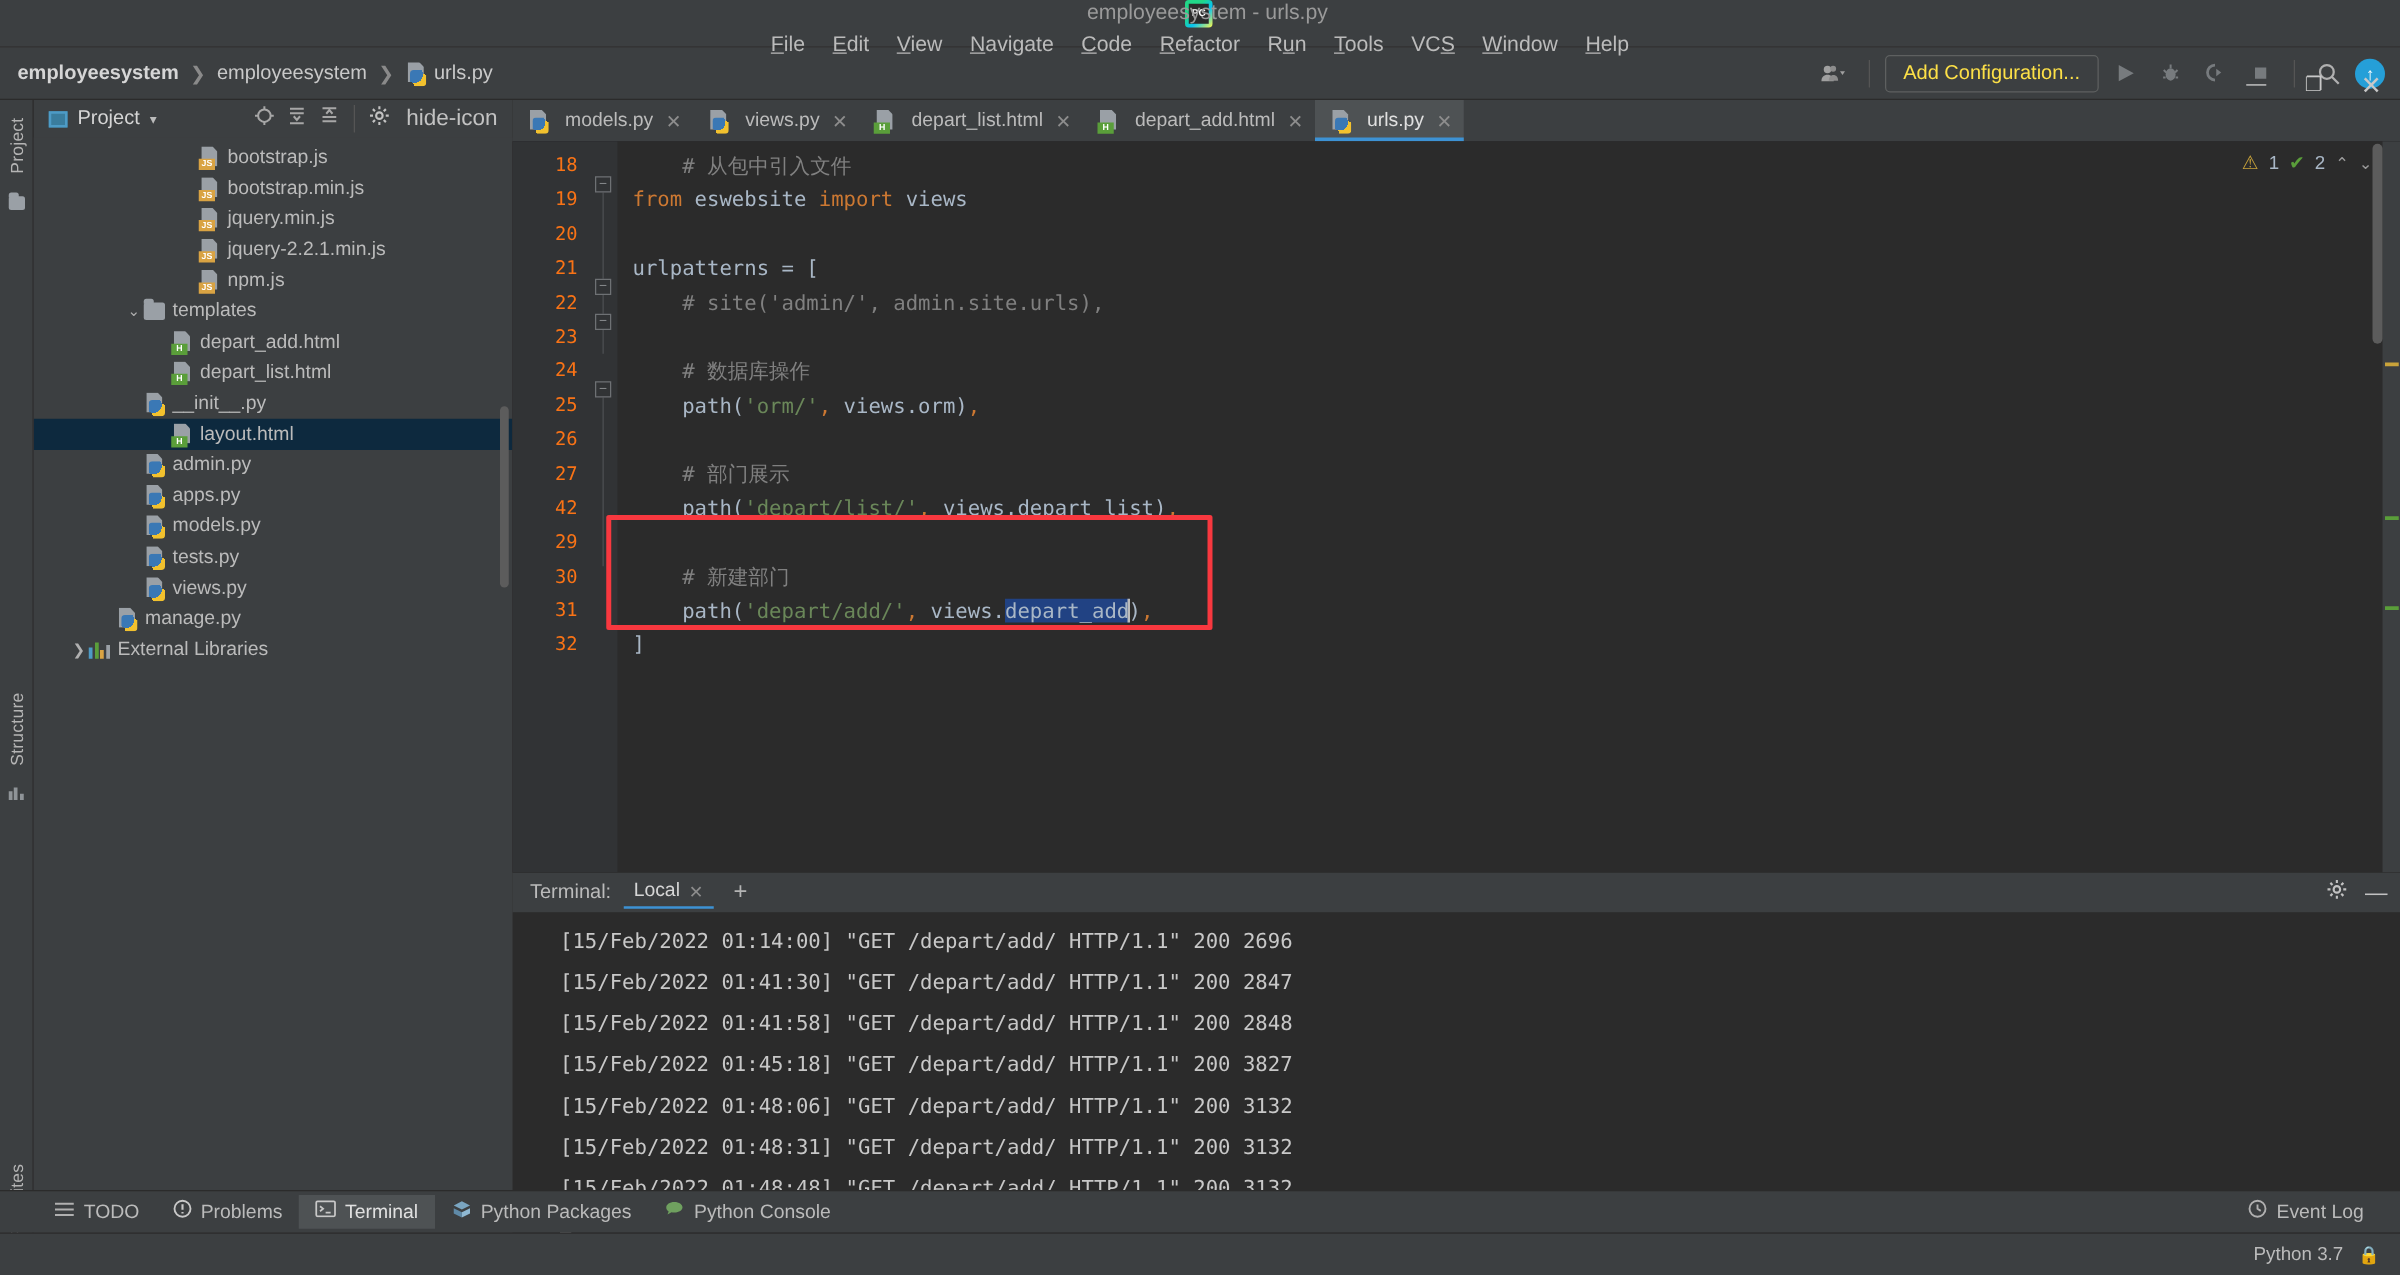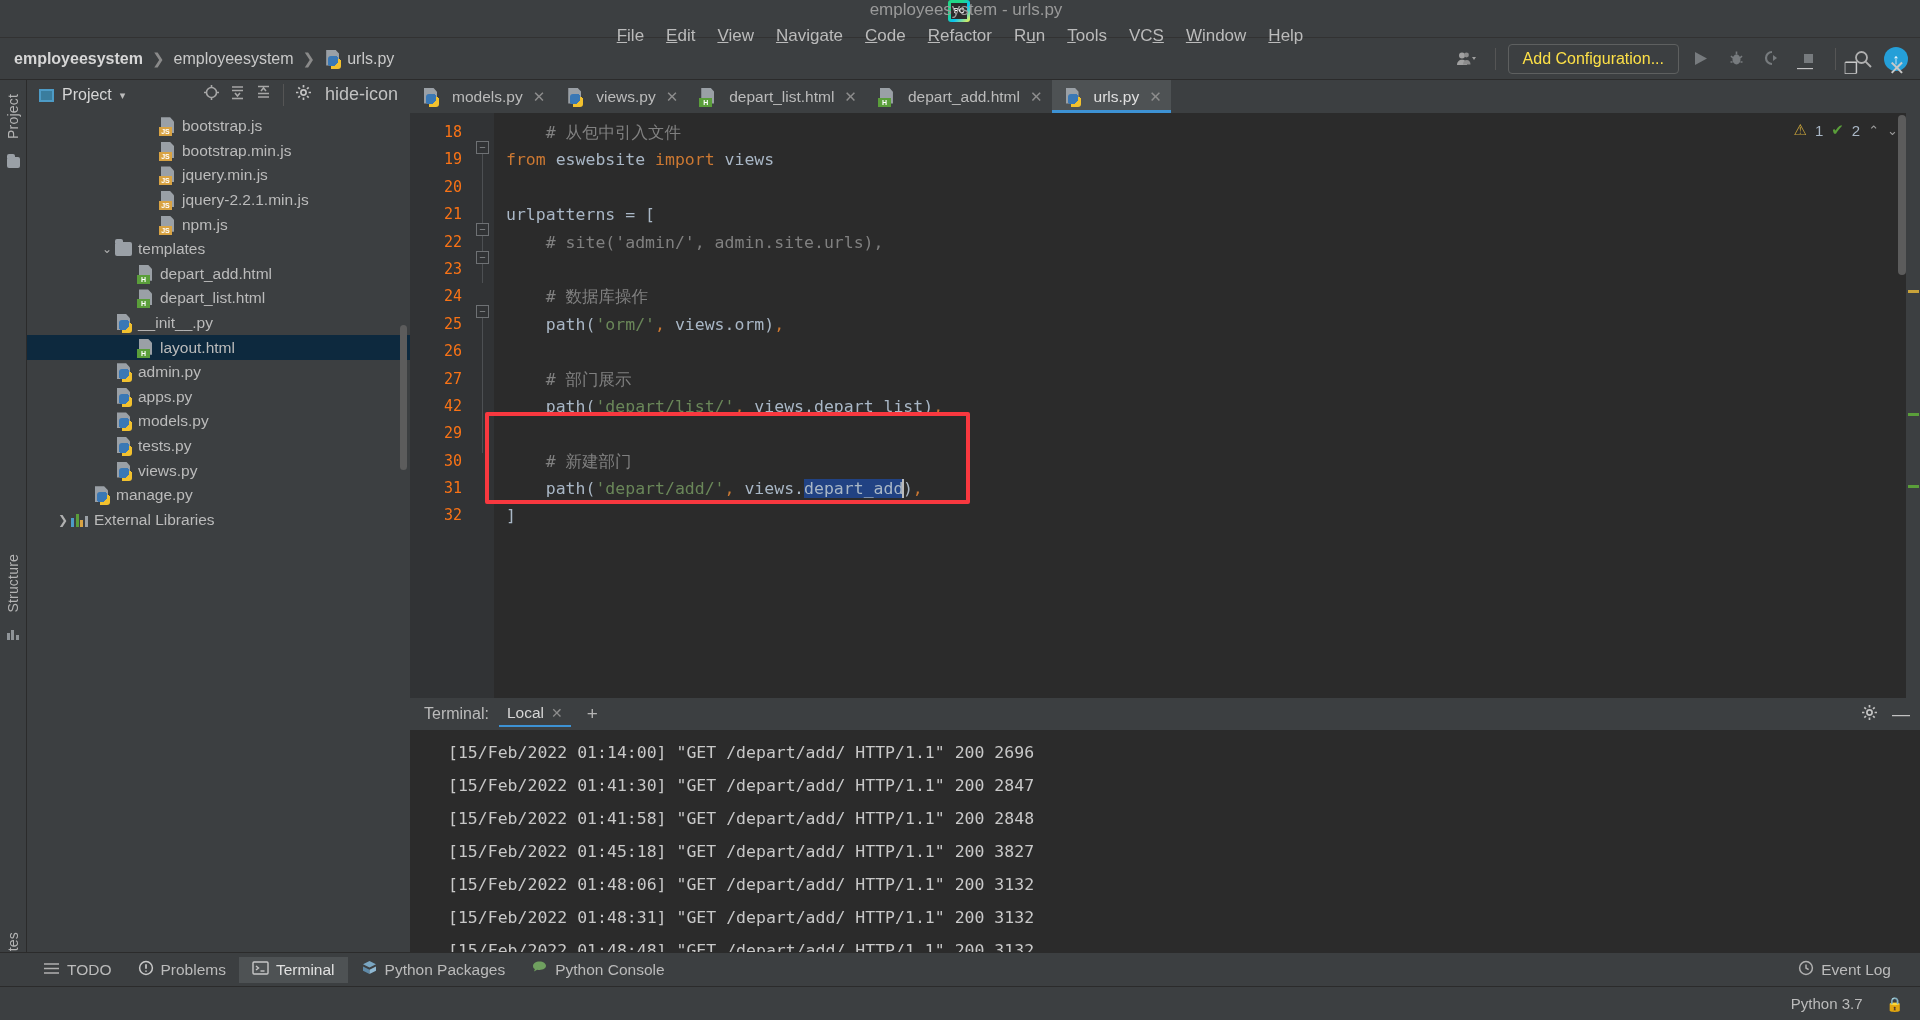--- a/index.html
+++ b/index.html
@@ -226,21 +226,21 @@
     padding: 4px 13px; white-space: nowrap;
   }
   .sb-item.active { background: #4e5254; color: #e0e0e0; }
   .sb-right { margin-left: auto; display: flex; align-items: center; gap: 10px; padding-right: 16px; }
 
   .bottombar {
     position: absolute; left: 0; right: 0; bottom: 0; height: 34px;
     background: #3c3f41; display: flex; align-items: center; padding: 0 16px 0 10px;
     border-top: 1px solid #2b2b2b; color: #bbbbbb; font-size: 15px;
   }
-  .bb-right { margin-left: auto; display: flex; align-items: center; gap: 24px; }
+  .bb-right { margin-left: auto; display: flex; align-items: center; gap: 12px; }
   .lock-ico { color: #a7a7a7; font-size: 14px; }
   .star { color: #c9a33a; font-size: 16px; }
 </style>
 </head>
 <body>
 
 <div class="titlebar">
   <div class="pc-logo"></div>
   <div class="menubar" id="menubar">
       <div class="menu-item"><u>F</u>ile</div>

